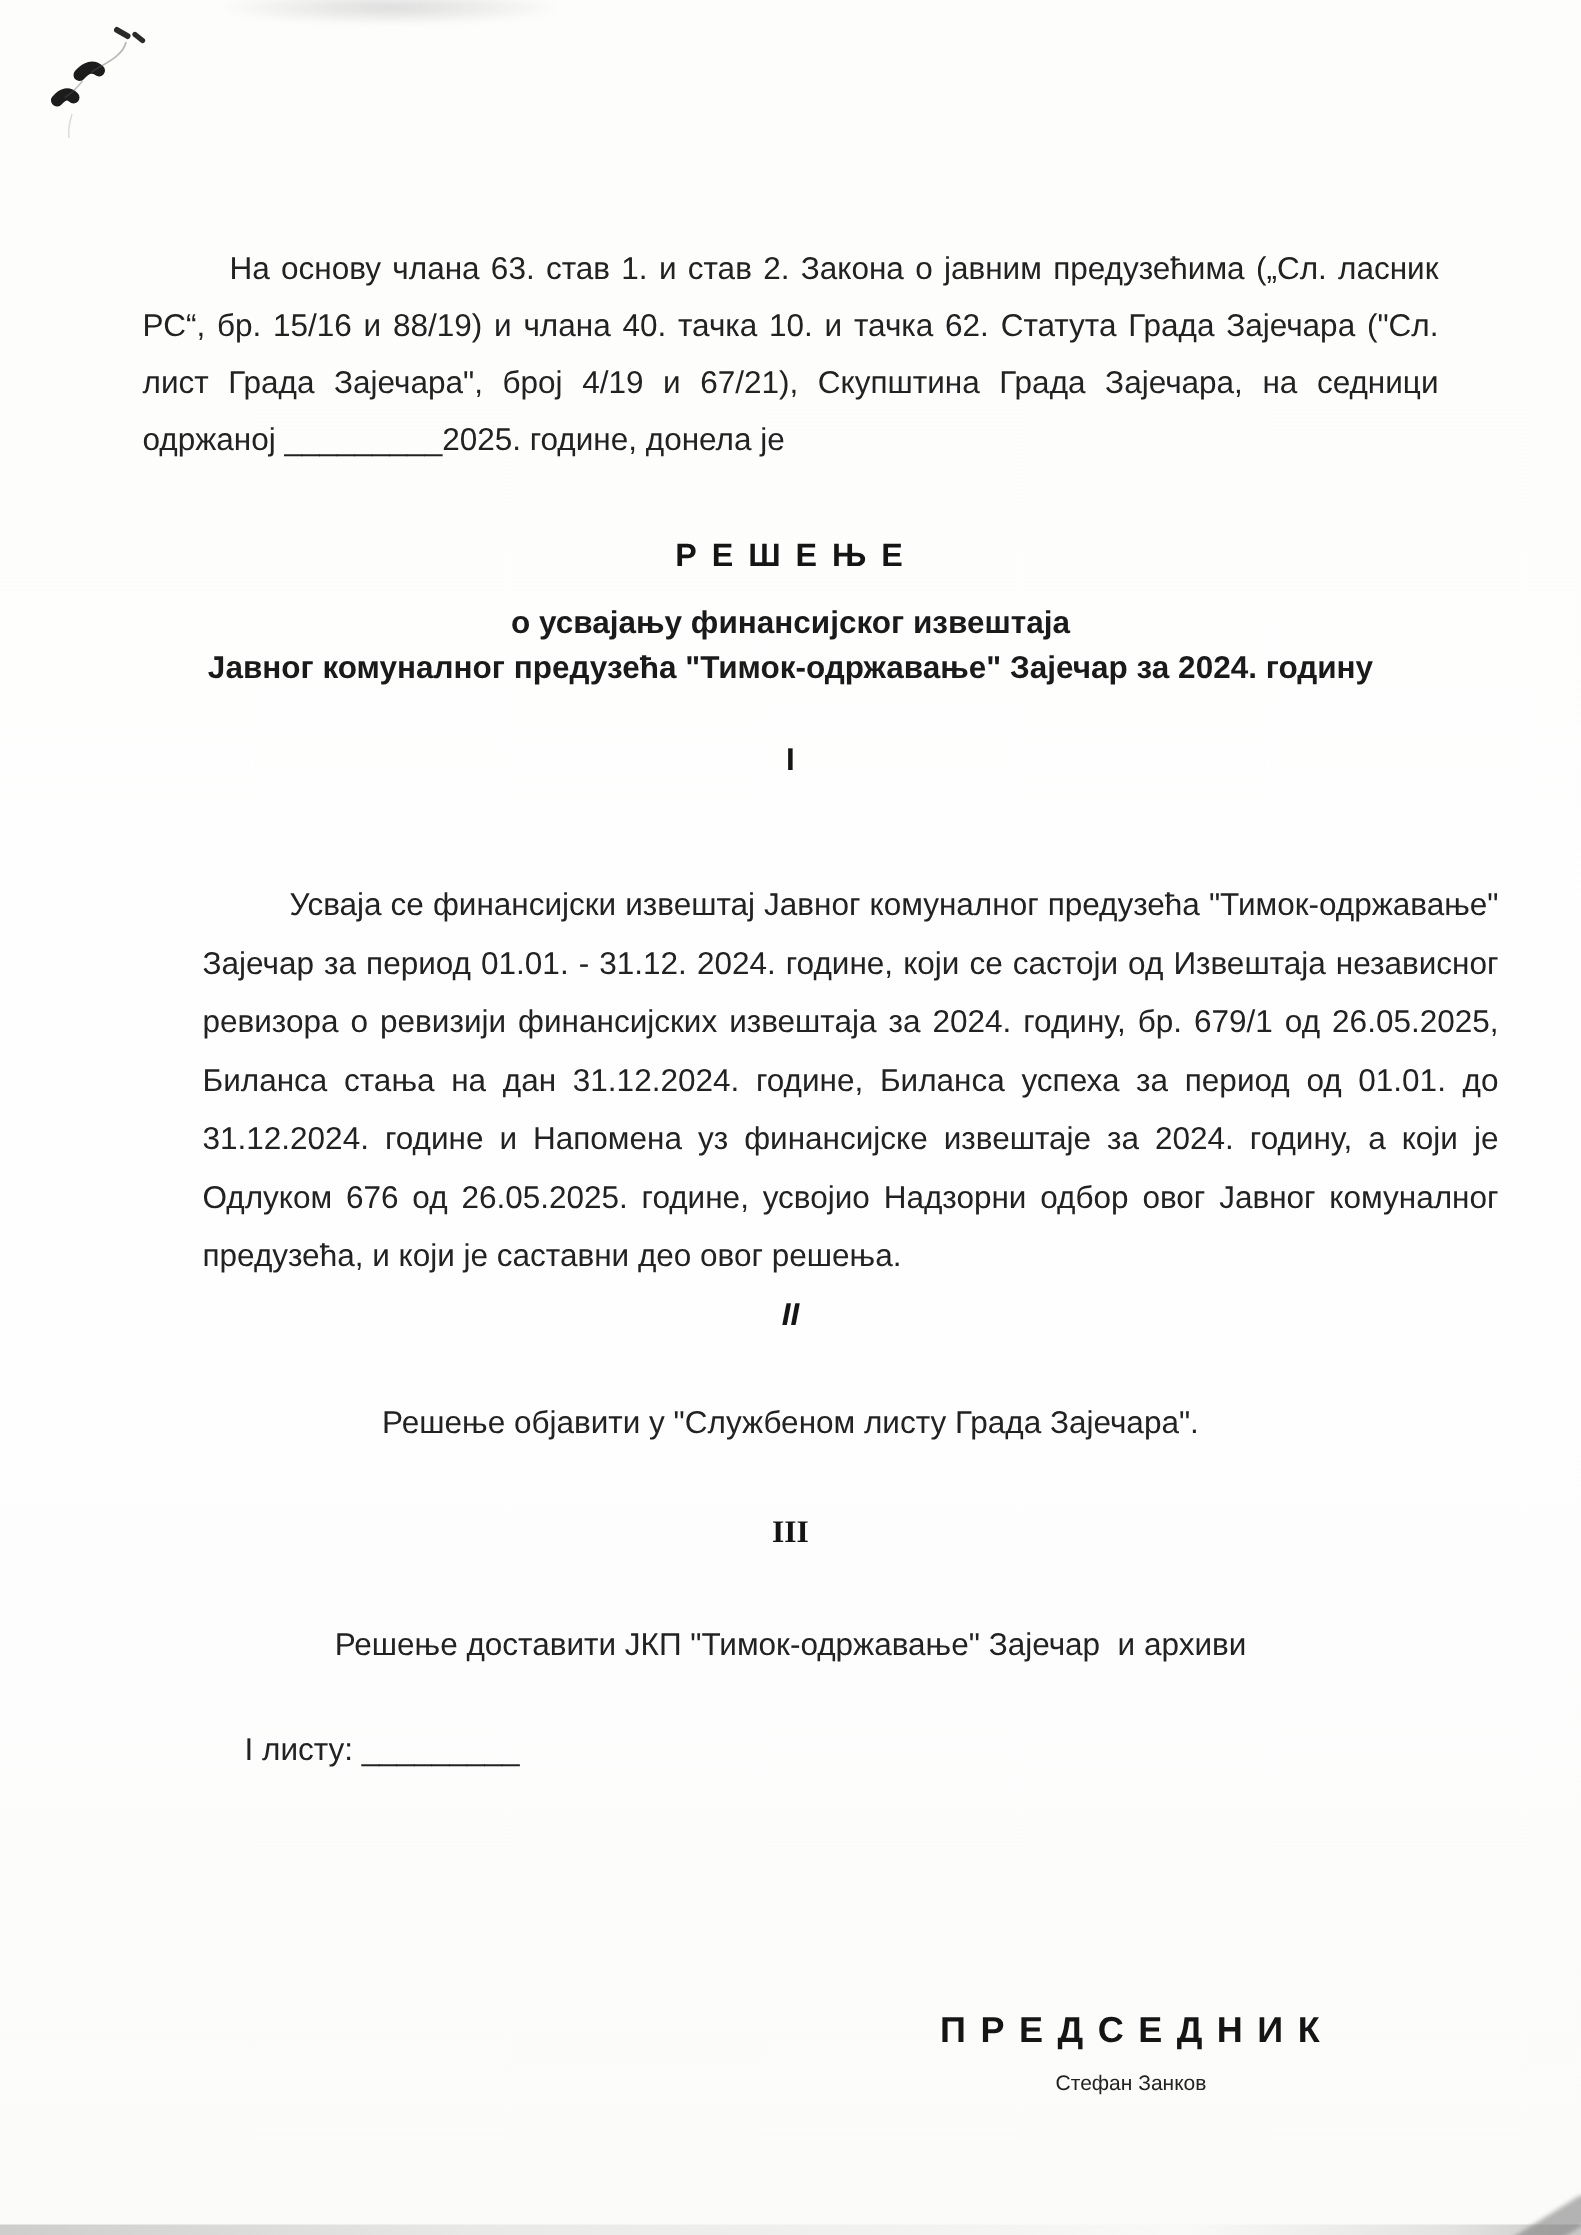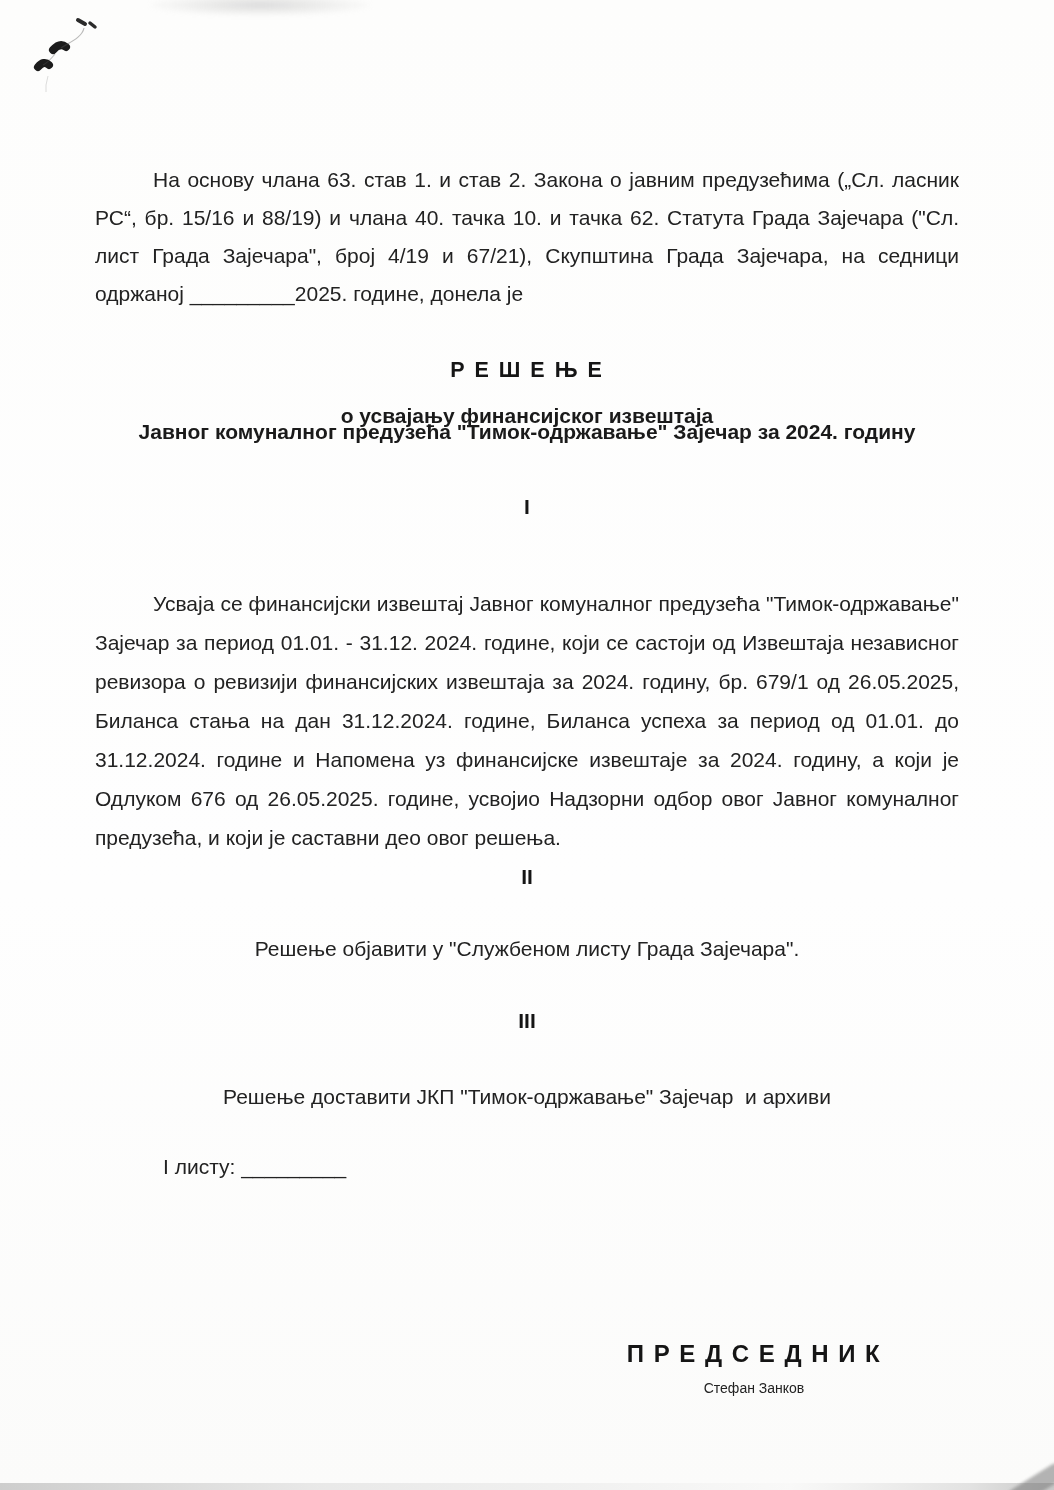--- a/index.html
+++ b/index.html
@@ -23,21 +23,21 @@
     position: absolute;
     left: 95px;
     width: 864px;
     font-size: 21px;
     line-height: 38px;
     text-align: justify;
     text-indent: 58px;
     color: #222;
   }
   .intro { top: 140px; }
-  .body-1 { top: 563px; line-height: 39px; }
+  .body-1 { top: 563px; line-height: 39px; margin-left: 40px; }
   .center-line {
     position: absolute;
     left: 95px;
     width: 864px;
     text-align: center;
     font-size: 21px;
     color: #222;
     white-space: pre-wrap;
   }
   .doc-title {
@@ -45,28 +45,28 @@
     font-weight: bold;
     letter-spacing: 2px;
     font-size: 21.5px;
     color: #151515;
   }
   .subtitle {
     font-weight: bold;
     color: #1a1a1a;
   }
   .sub1 { top: 404px; }
-  .sub2 { top: 420px; }
+  .sub2 { top: 434px; }
   .numeral {
     font-weight: bold;
     color: #151515;
   }
   .num-1 { top: 495px; }
-  .num-2 { top: 865px; }
-  .num-3 { top: 1009px; }
+  .num-2 { top: 865px; font-style: italic; }
+  .num-3 { top: 1009px; font-family: Liberation Serif, serif; }
   .sec-2-body { top: 937px; }
   .sec-3-body { top: 1085px; }
   .footer-line {
     position: absolute;
     left: 163px;
     font-size: 21px;
     color: #222;
     white-space: pre-wrap;
   }
   .case-number { top: 1155px; }

